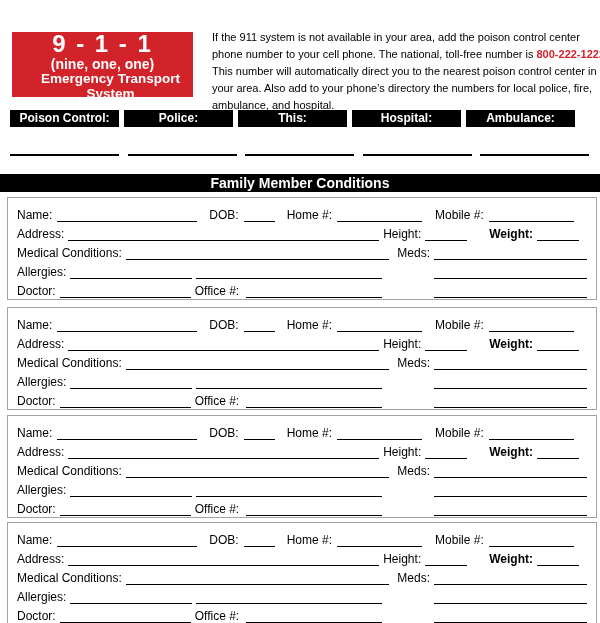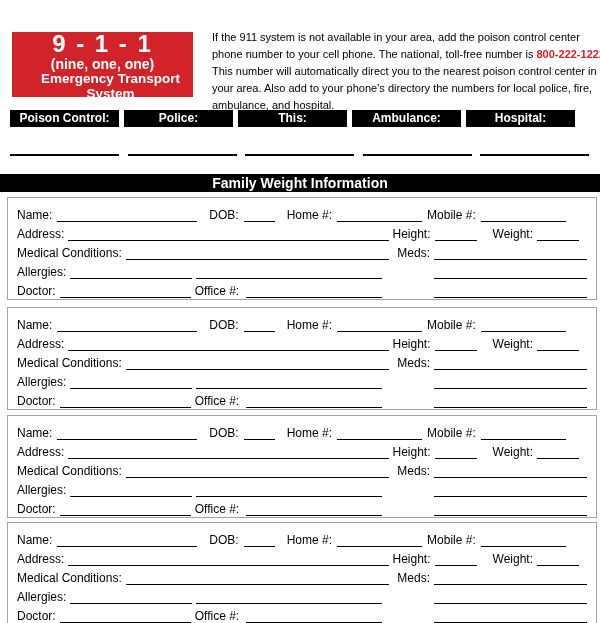--- a/index.html
+++ b/index.html
@@ -46,55 +46,55 @@
           padding:9px 9px 0 9px;}
   .frow{display:flex;align-items:flex-end;height:15px;margin-bottom:4px;
         font-size:12px;line-height:14px;}
   .fl{white-space:nowrap;}
   .ln{border-bottom:1.5px solid #000;height:13px;flex:none;}
   .grow{flex:1;}
   .w140{width:140px;} .w31{width:31px;} .w85{width:85px;}
   .w42{width:42px;} .w122{width:122px;} .w186{width:186px;}
   .w153{width:153px;} .w131{width:131px;} .w136{width:136px;}
   .ml4{margin-left:4px;} .ml5{margin-left:5px;} .ml7{margin-left:7px;}
-  .ml8{margin-left:8px;} .ml12{margin-left:12px;} .ml13{margin-left:5px;}
-  .ml16{margin-left:16px;} .ml17{margin-left:4px;} .ml24{margin-left:12px;}
+  .ml8{margin-left:8px;} .ml12{margin-left:12px;} .ml13{margin-left:13px;}
+  .ml16{margin-left:22px;font-weight:bold;} .ml17{margin-left:4px;} .ml24{margin-left:12px;}
   .mlauto{margin-left:auto;} .mr8{margin-right:8px;}
 </style>
 </head>
 <body>
 
 <div id="page">
 
 
   <div id="redbox">
     <div class="num">9 - 1 - 1</div>
     <div class="phonetic">(nine, one, one)</div>
     <div class="subtitle">Emergency Transport System</div>
   </div>
 
   <div id="intro"><span>If the 911 system is not available in your area, add the poison control center phone number to your cell phone. The national, toll-free number is </span><span class="red">800-222-1222.</span><span> This number will automatically direct you to the nearest poison control center in your area. Also add to your phone’s directory the numbers for local police, fire, ambulance, and hospital.</span></div>
 
   <div id="contact-boxes">
     <div class="cbox">Poison Control:</div>
     <div class="cbox">Police:</div>
     <div class="cbox">This:</div>
+    <div class="cbox">Hospital:</div>
     <div class="cbox">Ambulance:</div>
-    <div class="cbox">Hospital:</div>
   </div>
 
   <div id="contact-lines">
     <div class="cline"></div>
     <div class="cline"></div>
     <div class="cline"></div>
     <div class="cline"></div>
     <div class="cline"></div>
   </div>
 
-  <div class="bar" id="bar-family">Family Weight Information</div>
+  <div class="bar" id="bar-family">Family Member Conditions</div>
 
   <div id="members">
   <div class="member" style="top: 197px;">
     <div class="frow">
       <span class="fl">Name:</span>
       <span class="ln w140 ml5"></span>
       <span class="fl ml12">DOB:</span>
       <span class="ln w31 ml5"></span>
       <span class="fl ml24">Home #:</span>
       <span class="ln w85 ml5"></span>

